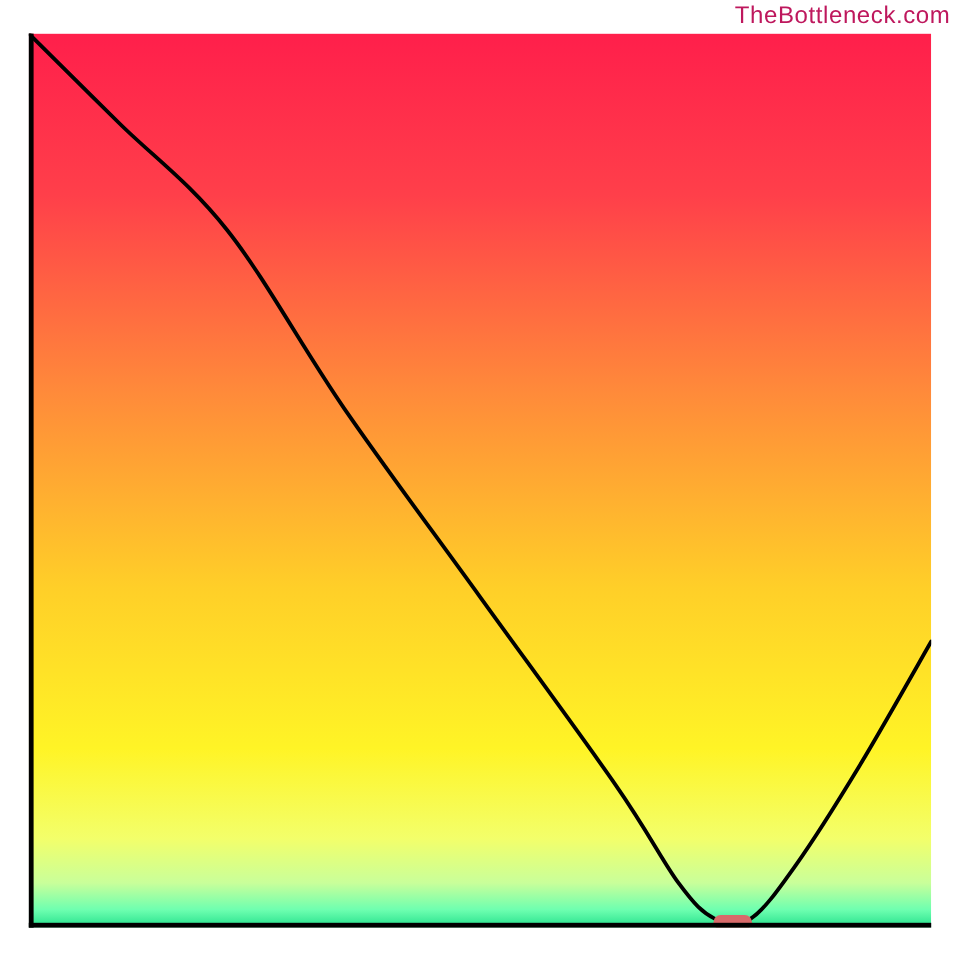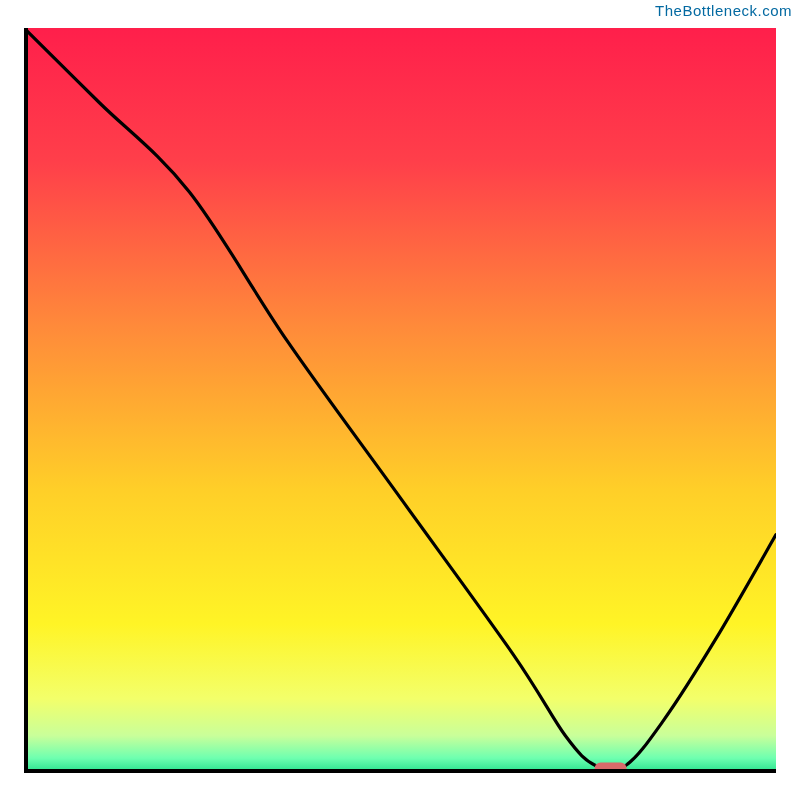--- a/index.html
+++ b/index.html
@@ -13,23 +13,23 @@
   }
   .container {
     position: relative;
     width: 800px;
     height: 800px;
   }
   .watermark {
     position: absolute;
     top: 2px;
     right: 8px;
-    font-size: 15px;
+    font-size: 20px;
     font-weight: 500;
-    color: #0369a1;
+    color: #be185d;
     letter-spacing: 0.5px;
     z-index: 4;
   }
   .plot-border {
     position: absolute;
     left: 24px;
     top: 28px;
     width: 752px;
     height: 745px;
     border-left: 4px solid #000;

